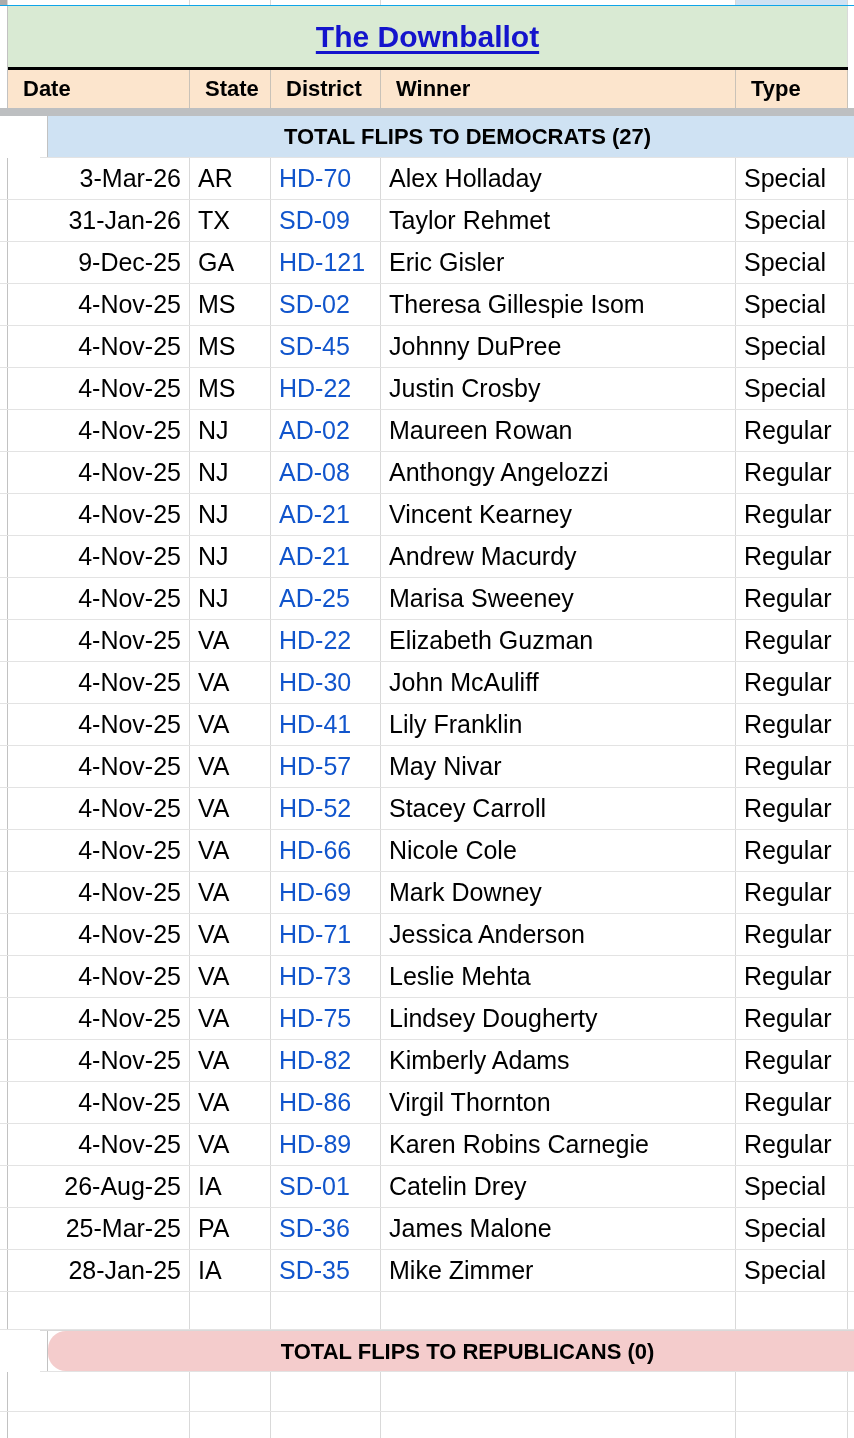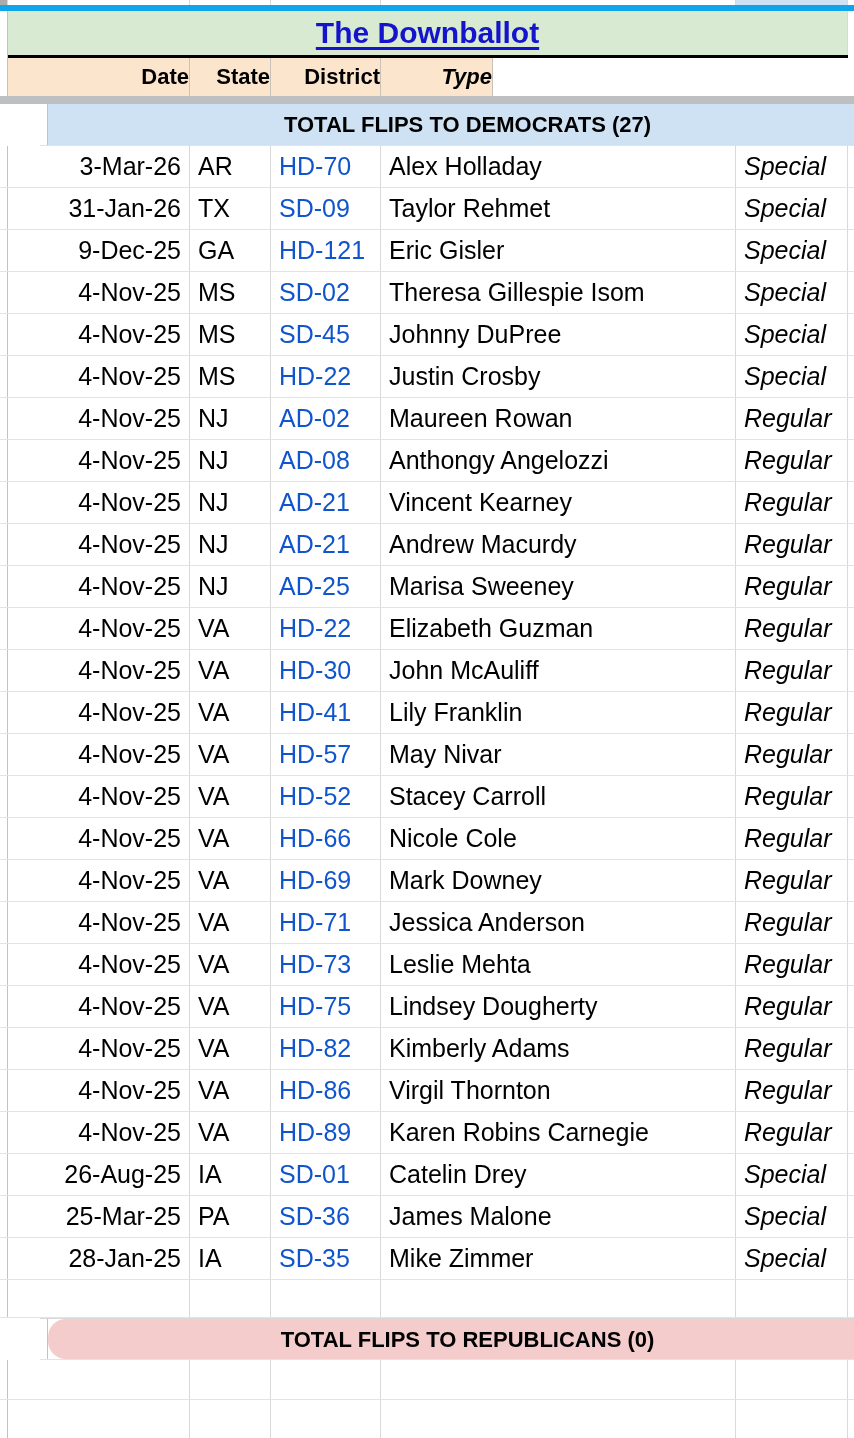--- a/index.html
+++ b/index.html
@@ -12,49 +12,49 @@
     color:#000;
   }
   .row{display:flex;width:854px;box-sizing:border-box;}
   .sliver{flex:none;width:8px;border-right:1px solid #c2c2c2;box-sizing:border-box;background:#fff;}
   .rsliver{flex:none;width:6px;background:#fff;}
   .cell{flex:none;box-sizing:border-box;border-right:1px solid #d9d9d9;overflow:hidden;white-space:nowrap;}
   .c-date{width:182px;text-align:right;padding-right:8px;}
   .c-state{width:81px;padding-left:8px;}
   .c-district{width:110px;padding-left:8px;}
   .c-winner{width:355px;padding-left:8px;}
-  .c-type{width:112px;padding-left:8px;font-style:italic;}
+  .c-type{width:112px;padding-left:8px;}
 
   
   .top-strip{position:relative;width:854px;height:5px;background:#fff;}
   .top-strip .corner{position:absolute;left:0;top:0;width:7px;height:5px;background:#ababab;}
   .top-strip .vline{position:absolute;top:0;width:1px;height:5px;background:#d9d9d9;}
   .top-strip .bluecell{position:absolute;top:0;left:736px;width:111px;height:5px;background:var(--democrats-band,#cfe2f3);}
 
   
-  .title-row{height:50px;border-top:6px solid #0ea5e9;}
+  .title-row{height:62px;border-top:1px solid #0ea5e9;}
   .title-cell{width:840px;background:var(--title-band,#d9ead3);border-right:1px solid #d9d9d9;
     display:flex;align-items:center;justify-content:center;}
   .title-link{
     font-size:30px;font-weight:bold;color:var(--link-title,#1414cc);
     text-decoration:underline;text-decoration-thickness:3px;text-underline-offset:4px;
     line-height:40px;
   }
 
   
   .black-row{height:3px;}
   .black-row .sliver{height:3px;}
   .black-bar{width:840px;background:#000;}
 
   
   .header-row{height:38px;}
   .header-row .cell{
     background:var(--header-band,#fce5cd);
-    font-weight:bold;font-size:22px;line-height:38px;text-align:right;
-    padding-left:4px;padding-right:0;
+    font-weight:bold;font-size:22px;line-height:38px;text-align:left;
+    padding-left:15px;padding-right:0;
     border-right:1px solid #c9c2b8;
   }
 
   
   .gray-divider{width:854px;height:8px;background:var(--frozen-divider,#bdbfc1);}
 
   
   .band-row{height:42px;border-bottom:1px solid #e3e3e3;margin-left:40px;}
   .band-cell{width:840px;border-right:1px solid #d9d9d9;
     font-weight:bold;font-size:22px;line-height:41px;text-align:center;box-sizing:border-box;}
@@ -98,20 +98,21 @@
     <div class="sliver"></div>
     <div class="black-bar"></div>
     <div class="rsliver"></div>
   </div>
 
   <div class="row header-row">
     <div class="sliver"></div>
     <div class="cell c-date">Date</div>
     <div class="cell c-state">State</div>
     <div class="cell c-district">District</div>
+    <div class="cell c-winner">Winner</div>
     <div class="cell c-type">Type</div>
     <div class="rsliver"></div>
   </div>
 
   <div class="gray-divider"></div>
 
   <div class="row band-row band-blue">
     <div class="sliver"></div>
     <div class="band-cell">TOTAL FLIPS TO DEMOCRATS (27)</div>
     <div class="rsliver"></div>

